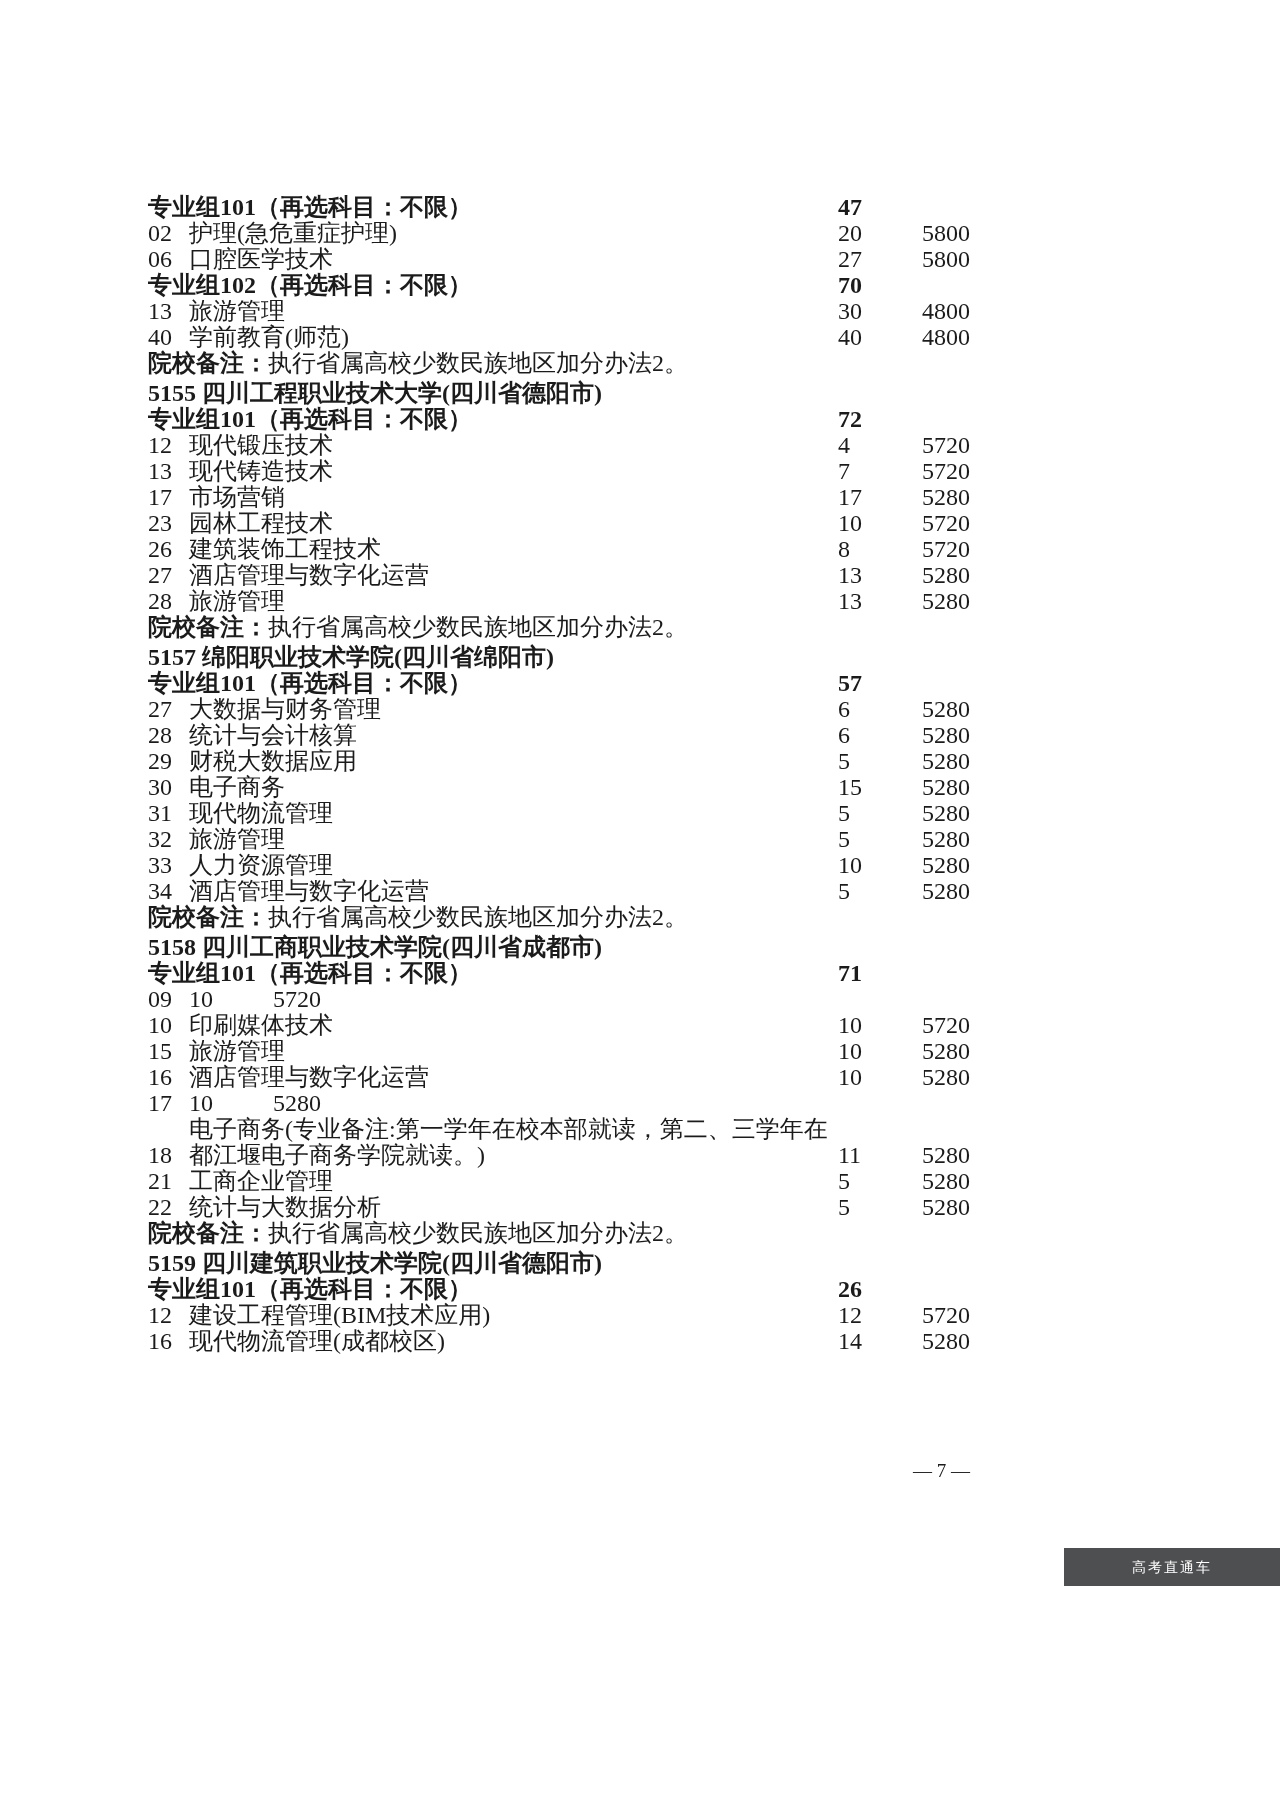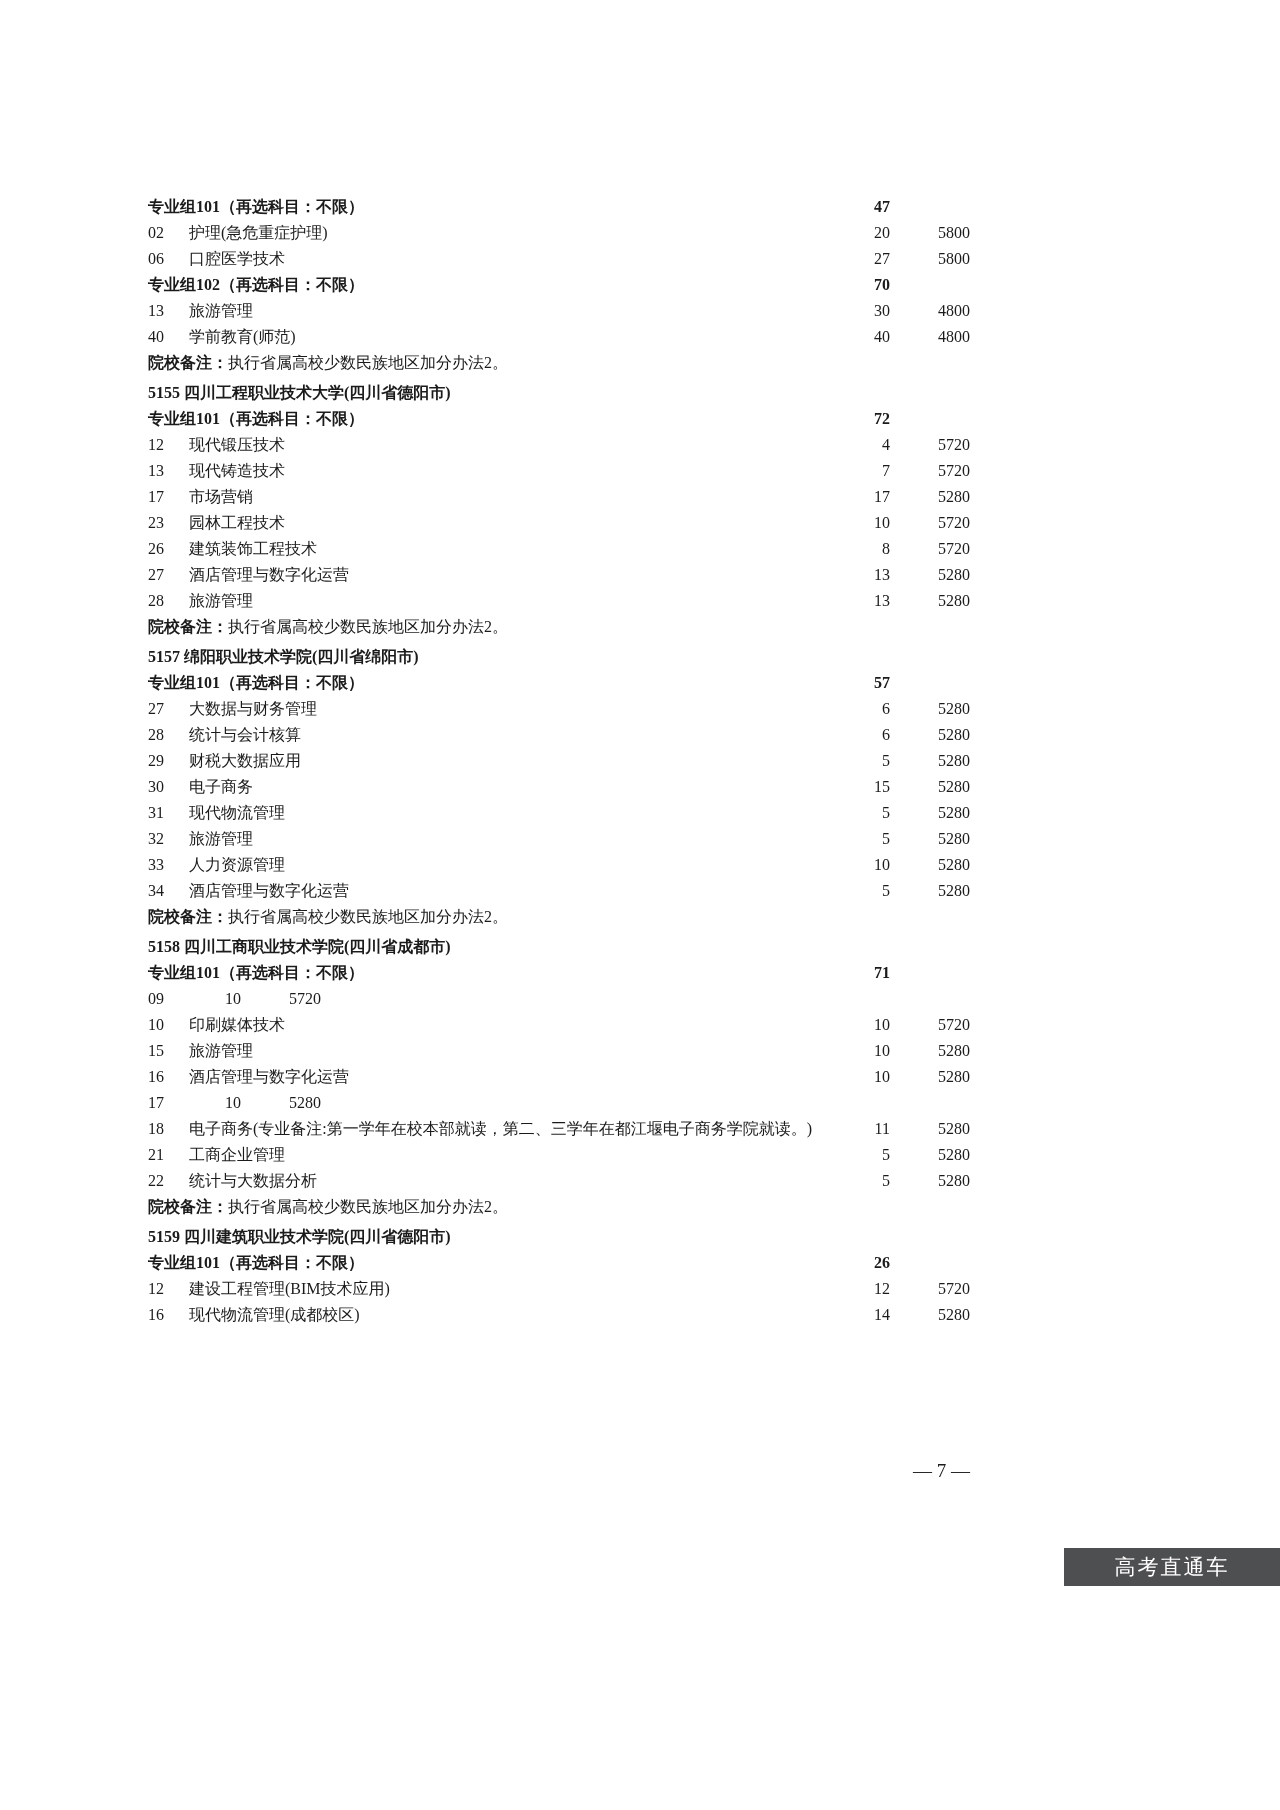--- a/index.html
+++ b/index.html
@@ -5,41 +5,41 @@
   * { margin:0; padding:0; box-sizing:border-box; }
   html,body { background:#ffffff; }
   body {
     width:1280px; height:1810px; position:relative; overflow:hidden;
     font-family:"Liberation Serif","DejaVu Serif",serif;
     color:#1b1b1b;
   }
   .page { position:absolute; inset:0; background:#ffffff; }
   .content {
     position:absolute; left:148px; top:194px; width:822px;
-    font-size:16px; line-height:26px;
+    font-size:24px; line-height:26px;
   }
   .section-header { font-weight:bold; margin-top:4px; }
   .row { display:flex; align-items:flex-end; }
   .group-row { font-weight:bold; }
   .group-label { flex:1 1 auto; }
   .code { width:32px; text-align:left; flex:0 0 auto; margin-right:9px; }
   .name { flex:1 1 auto; }
-  .count { width:52px; text-align:right; flex:0 0 auto; }
+  .count { width:52px; text-align:left; flex:0 0 auto; }
   .fee { width:80px; text-align:right; flex:0 0 auto; }
   .note-row { }
   .note-label { font-weight:bold; }
   .footer {
     position:absolute; left:148px; top:1458px; width:822px;
     text-align:right; font-size:19px; line-height:26px;
   }
   .watermark {
     position:absolute; top:1548px; right:0; height:38px;
     min-width:216px; background:#4e4f51; color:#ffffff;
     font-family:"Liberation Sans","DejaVu Sans",sans-serif;
-    font-size:21px; line-height:38px; text-align:center;
+    font-size:14px; line-height:38px; text-align:center;
     padding:0 24px; letter-spacing:2px;
   }
 </style>
 </head>
 <body>
 
 <div class="page">
   <div class="content">
       <div class="section">
         <div class="row group-row">

